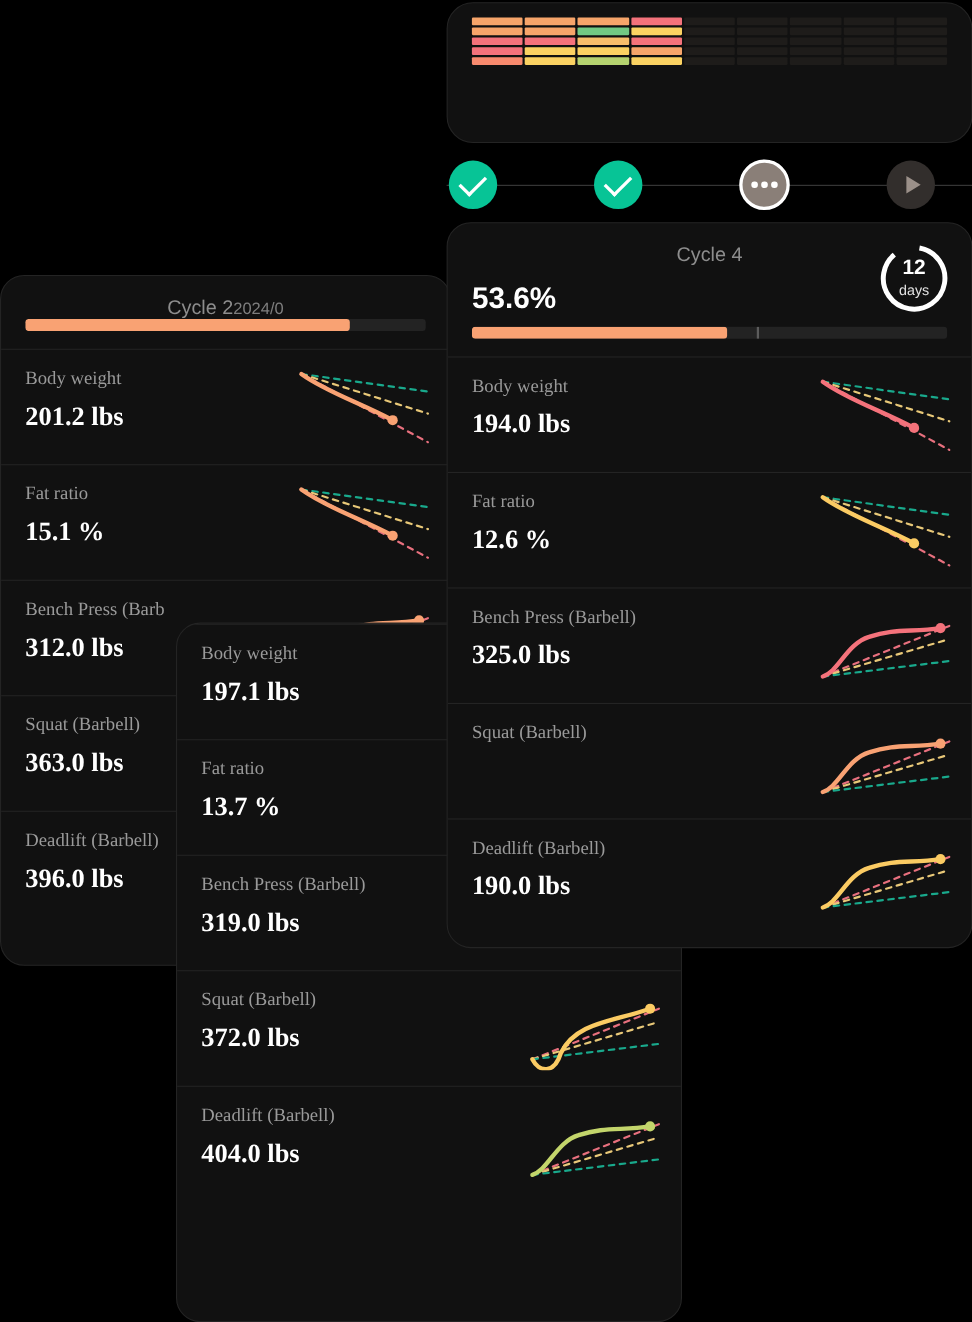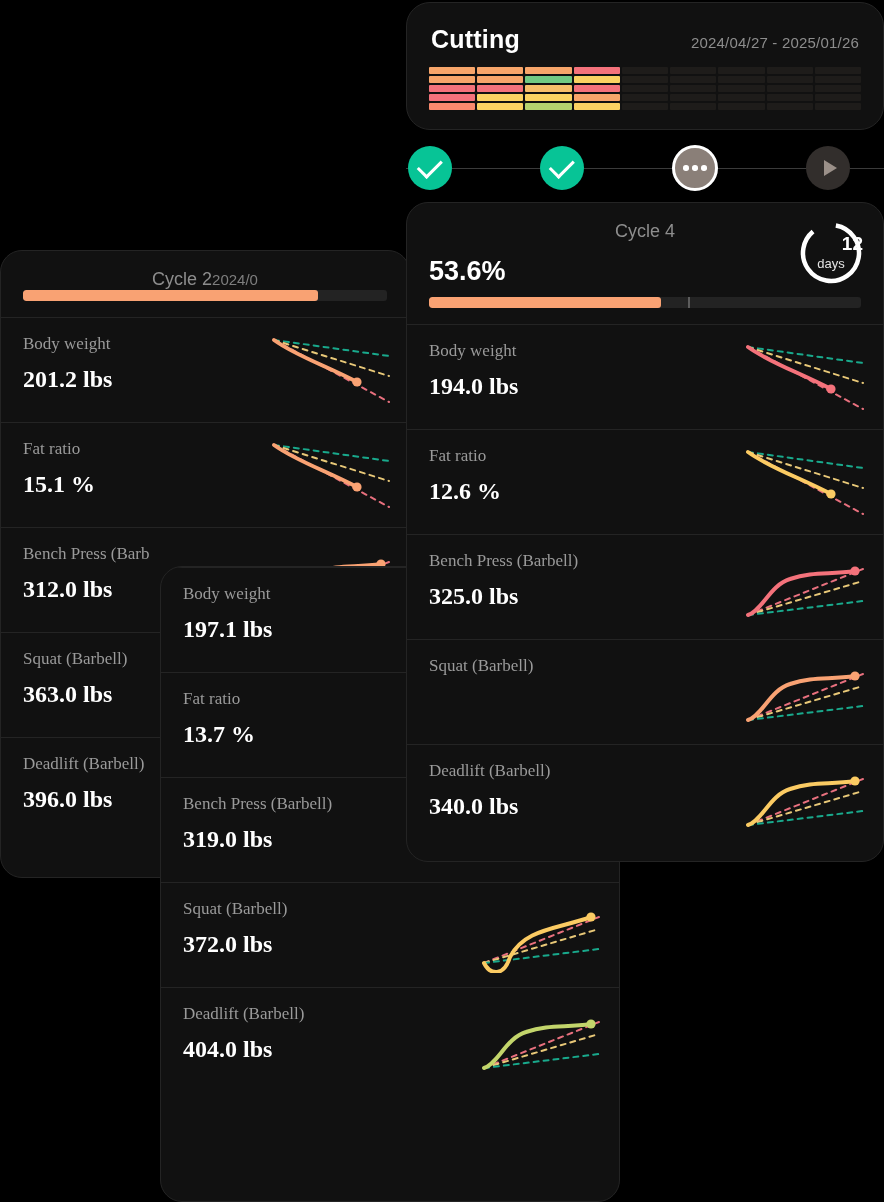--- a/index.html
+++ b/index.html
@@ -51,31 +51,27 @@
   .bar .fill{position:absolute;left:0;top:0;bottom:0;border-radius:3px;}
   .bar .tick{position:absolute;top:0;bottom:0;width:1.6px;background:#5c5c5c;}
   .rowdiv{height:1px;background:#242424;}
   .mrow{position:relative;padding:16px 22px 16px 22px;height:72px;box-sizing:content-box;font-family:Liberation Serif, serif;}
   .mrow .lbl{font-size:17px;color:#9a9a9a;}
   .mrow .val{font-size:24px;font-weight:bold;color:#ffffff;margin-top:12px;}
   .spark{position:absolute;right:16px;top:14px;width:125px;height:76px;}
   
   .ring{position:absolute;right:20px;top:18px;width:64px;height:64px;}
   .ring .ring-txt{position:absolute;left:0;right:0;top:13px;text-align:center;}
-  .ring .rnum{font-size:19px;font-weight:bold;color:#fff;line-height:1;text-align:right;}
+  .ring .rnum{font-size:19px;font-weight:bold;color:#fff;line-height:1;}
   .ring .rday{font-size:13px;color:#e3e3e3;line-height:1;margin-top:4px;}
 </style>
 </head>
 <body>
 
 <div class="card" id="cutting-card">
-  <div class="cut-top">
-    <div class="cut-title">Cutting</div>
-    <div class="cut-range">2024/04/27 - 2025/01/26</div>
-  </div>
   <div class="heat" id="heatmap">
       <div class="heat-col">
         <div class="heat-cell" style="background: rgb(247, 165, 106);"></div>
         <div class="heat-cell" style="background: rgb(247, 165, 106);"></div>
         <div class="heat-cell" style="background: rgb(244, 114, 123);"></div>
         <div class="heat-cell" style="background: rgb(244, 114, 123);"></div>
         <div class="heat-cell" style="background: rgb(249, 138, 110);"></div>
       </div>
       <div class="heat-col">
         <div class="heat-cell" style="background: rgb(247, 165, 106);"></div>
@@ -359,21 +355,21 @@
             <line x1="6" y1="66" x2="121" y2="20" stroke="#E8707E" stroke-width="2" stroke-dasharray="5 5" stroke-linecap="round"></line>
             <line x1="6" y1="66" x2="121" y2="32" stroke="#E8C878" stroke-width="2" stroke-dasharray="5 5" stroke-linecap="round"></line>
             <line x1="6" y1="66" x2="121" y2="52" stroke="#19A98C" stroke-width="2" stroke-dasharray="5 5" stroke-linecap="round"></line>
             <path d="M 6 66 C 20 62, 28 36, 48 30 C 72 22, 87 26, 113 22" fill="none" stroke="#F9A273" stroke-width="4" stroke-linecap="round" stroke-linejoin="round"></path>
             <circle cx="113" cy="22" r="4.6" fill="#F9A273"></circle>
           </svg></div>
       </div>
       <div class="rowdiv"></div>
       <div class="mrow">
         <div class="lbl">Deadlift (Barbell)</div>
-        <div class="val">340.0 lbs</div>
+        <div class="val">190.0 lbs</div>
         <div class="spark"><svg viewBox="0 0 125 76" width="125" height="76">
             <line x1="6" y1="66" x2="121" y2="20" stroke="#E8707E" stroke-width="2" stroke-dasharray="5 5" stroke-linecap="round"></line>
             <line x1="6" y1="66" x2="121" y2="32" stroke="#E8C878" stroke-width="2" stroke-dasharray="5 5" stroke-linecap="round"></line>
             <line x1="6" y1="66" x2="121" y2="52" stroke="#19A98C" stroke-width="2" stroke-dasharray="5 5" stroke-linecap="round"></line>
             <path d="M 6 66 C 20 62, 28 36, 48 30 C 72 22, 87 26, 113 22" fill="none" stroke="#FBCB63" stroke-width="4" stroke-linecap="round" stroke-linejoin="round"></path>
             <circle cx="113" cy="22" r="4.6" fill="#FBCB63"></circle>
           </svg></div>
       </div>
     </div>
 </div>

